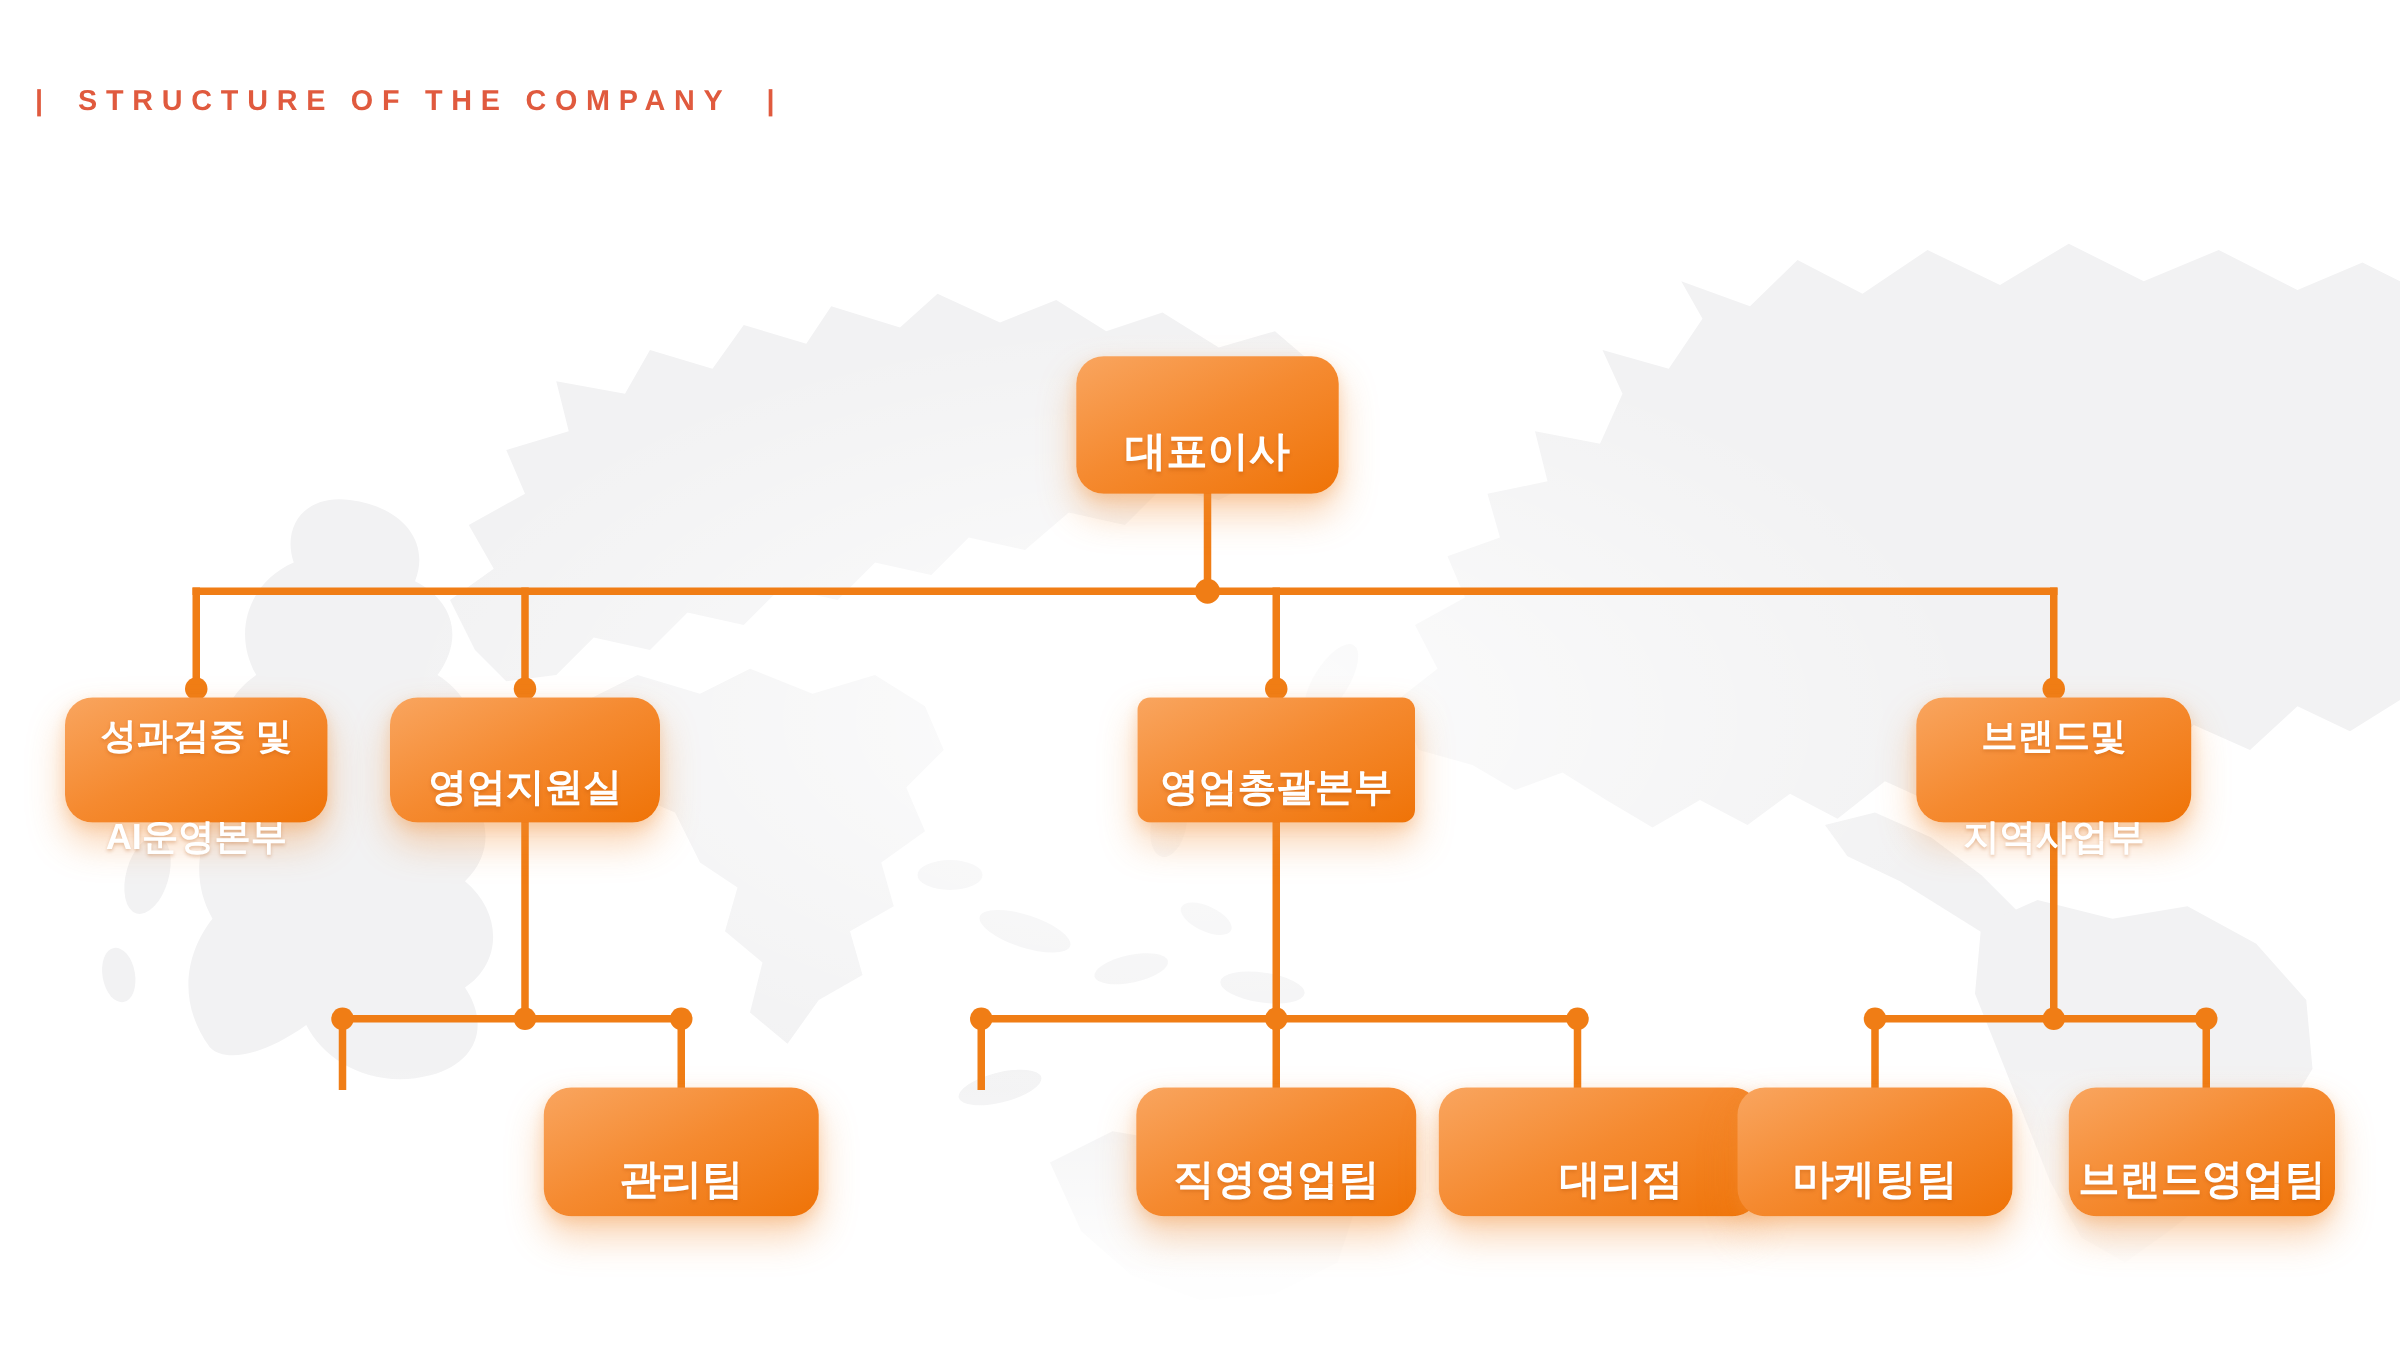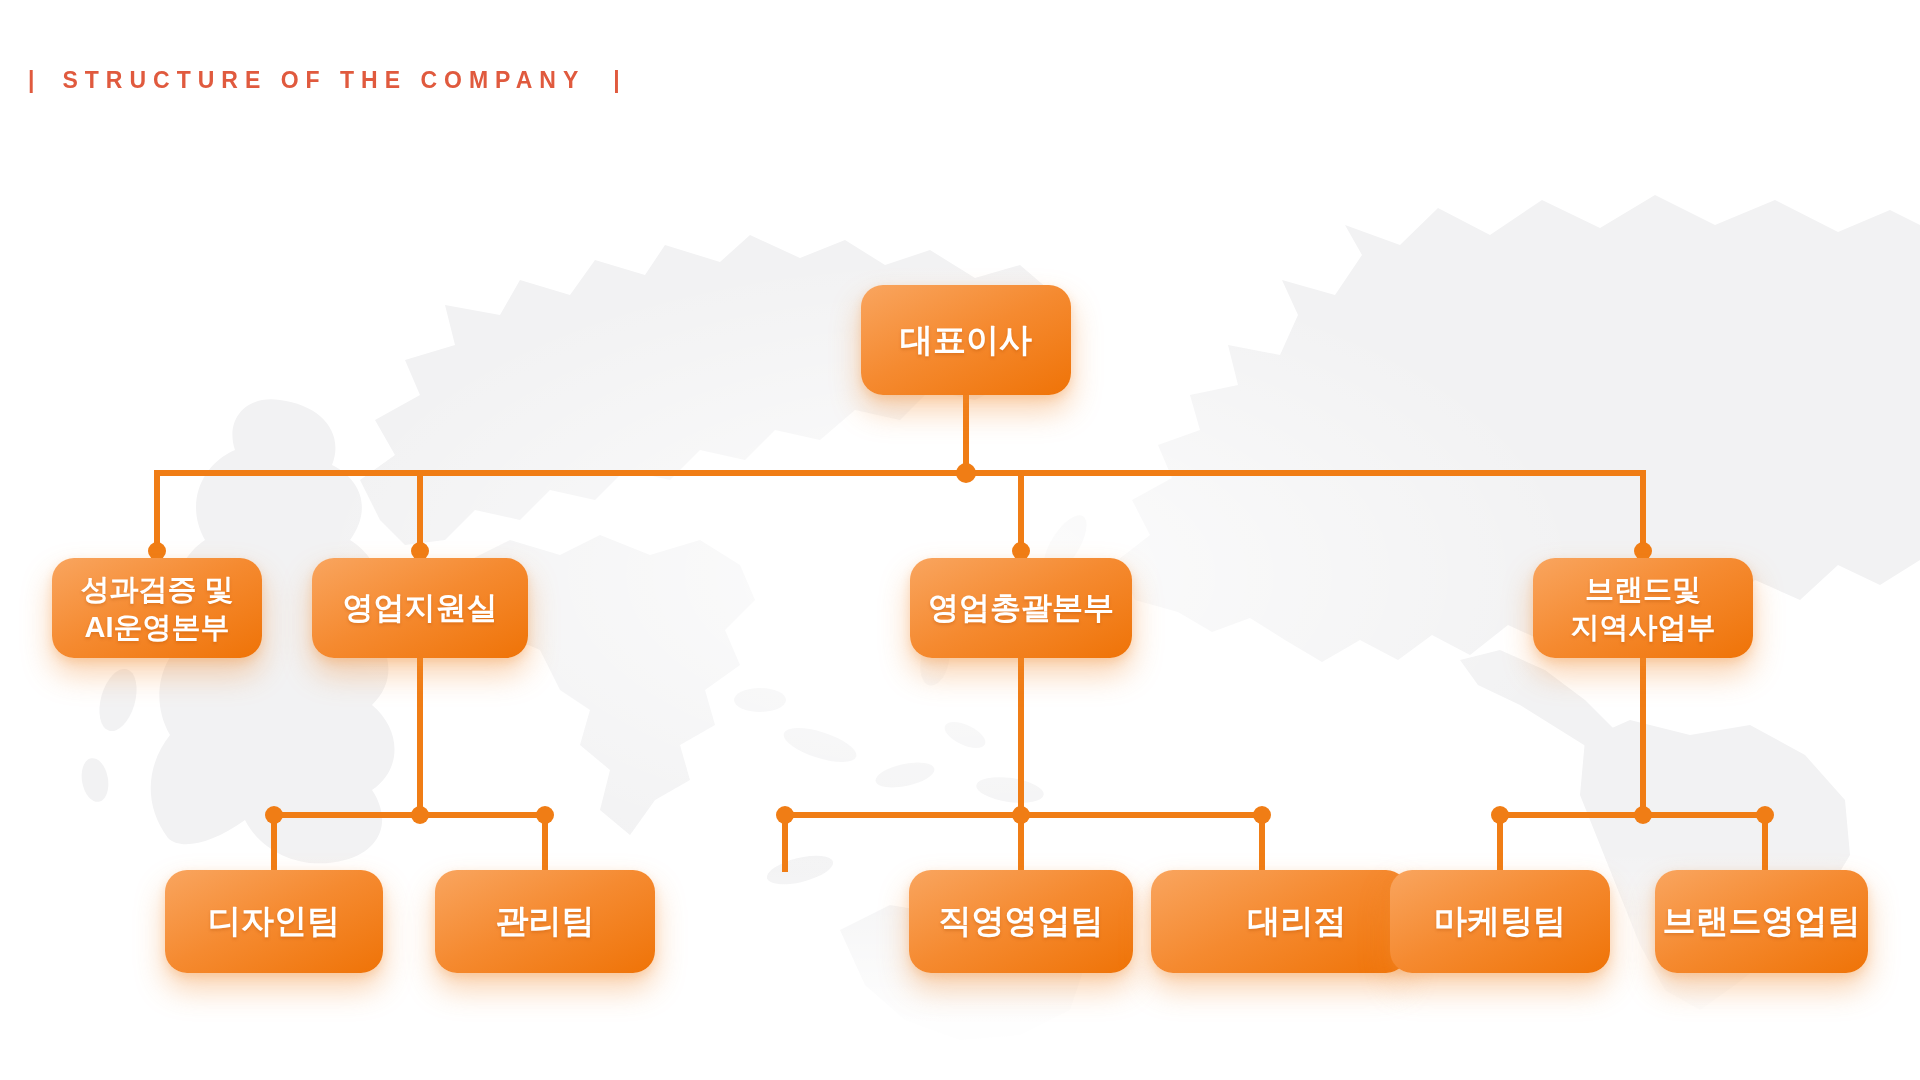--- a/index.html
+++ b/index.html
@@ -30,21 +30,21 @@
   .dot.big { width:20px; height:20px; }
   
   .node {
     position:absolute; display:flex; align-items:center; justify-content:center;
     text-align:center; color:#ffffff; font-weight:800;
     background:linear-gradient(155deg, #F9A55F 0%, #F58A30 48%, #EF7307 100%);
     border-radius:22px;
     box-shadow:0 16px 30px rgba(243,140,51,.38), 0 4px 10px rgba(243,140,51,.22);
     text-shadow:0 2px 3px rgba(176,77,0,.30);
   }
-  .node .lbl { display:block; }
+  .node .lbl { display:block;margin-top:43px; }
   .fs-ceo  { font-size:33px; }
   .fs-dept1 { font-size:31px; }
   .fs-dept2 { font-size:29px; line-height:1.32; }
   .fs-team { font-size:33px; }
 </style>
 </head>
 <body>
 
 <div class="stage">
 
@@ -129,34 +129,31 @@
     <span class="lbl">영업지원실</span>
   </div>
 
   <div class="node fs-dept2" style="left:52px; top:558px; width:210px; height:100px;">
     <div>
       <span class="lbl">성과검증 및</span>
       <span class="lbl">AI운영본부</span>
     </div>
   </div>
 
-  <div class="node fs-dept1" style="left:910px; top:558px; width:222px; height:100px;">
+  <div class="node fs-dept1" style="left:910px; top:558px; width:222px; height:100px;border-radius:10px;">
     <span class="lbl">영업총괄본부</span>
   </div>
 
   <div class="node fs-dept2" style="left:1533px; top:558px; width:220px; height:100px;">
     <div>
       <span class="lbl">브랜드및</span>
       <span class="lbl">지역사업부</span>
     </div>
   </div>
 
-  <div class="node fs-team" style="left:165px; top:870px; width:218px; height:103px;">
-    <span class="lbl">디자인팀</span>
-  </div>
 
   <div class="node fs-team" style="left:435px; top:870px; width:220px; height:103px;">
     <span class="lbl">관리팀</span>
   </div>
 
 
   <div class="node fs-team" style="left:909px; top:870px; width:224px; height:103px;">
     <span class="lbl">직영영업팀</span>
   </div>
 

